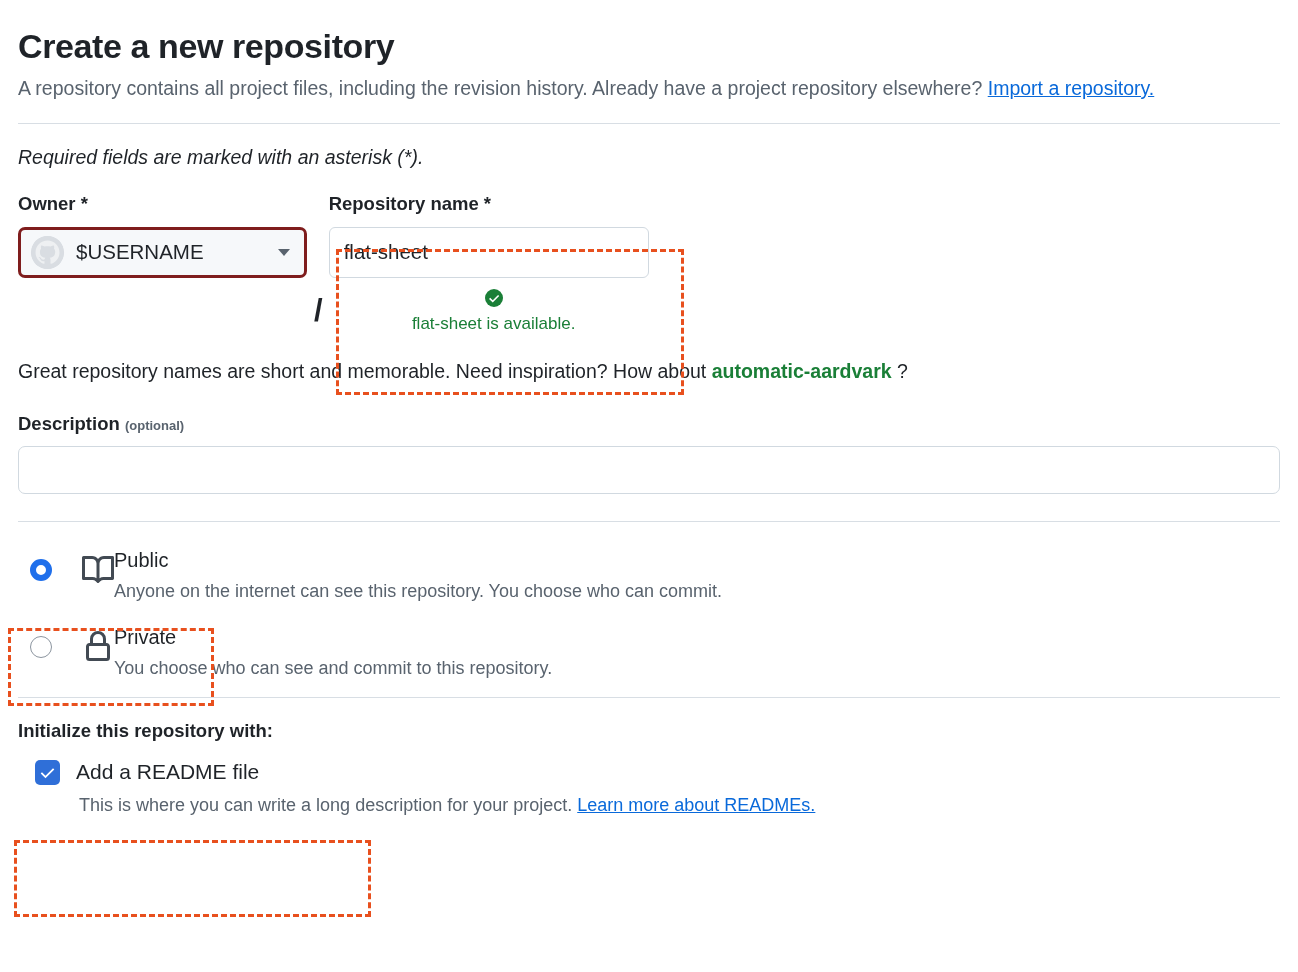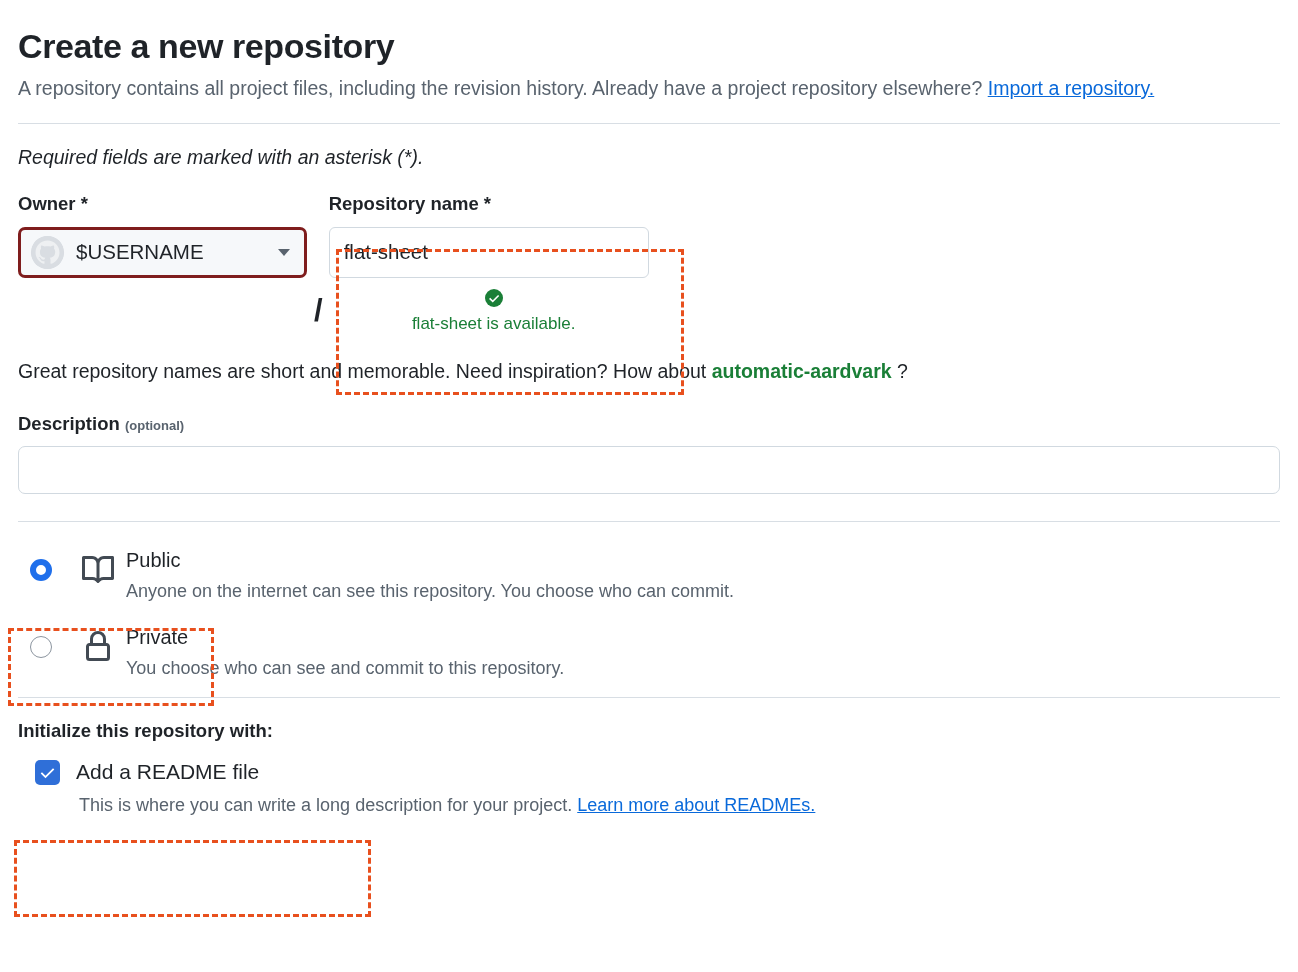--- a/index.html
+++ b/index.html
@@ -199,21 +199,21 @@
   }
   .radio.checked {
     border: 6px solid #1f6feb;
     background: #ffffff;
   }
   .vis-icon {
     flex: 0 0 auto;
     margin: 12px 0 0 30px;
     color: #424a53;
   }
-  .vis-text { margin-left: 12px; }
+  .vis-text { margin-left: 0; }
   .vis-name {
     font-size: 20px;
     color: #1f2328;
     line-height: 1.25;
     margin-top: 6px;
   }
   .vis-desc {
     font-size: 18px;
     color: #59636e;
     margin-top: 7px;

